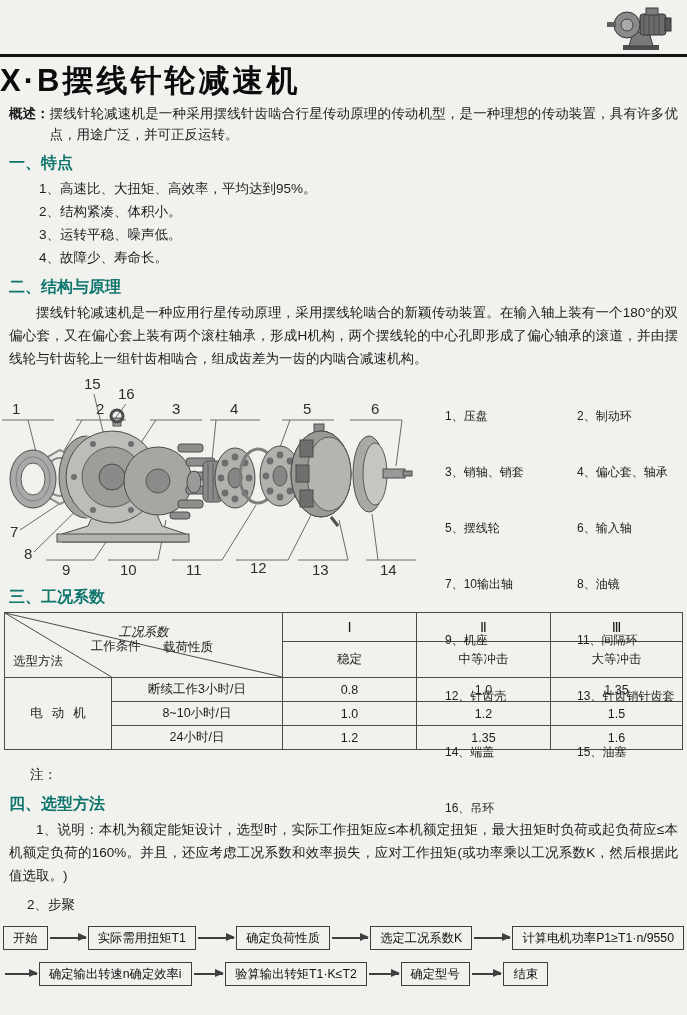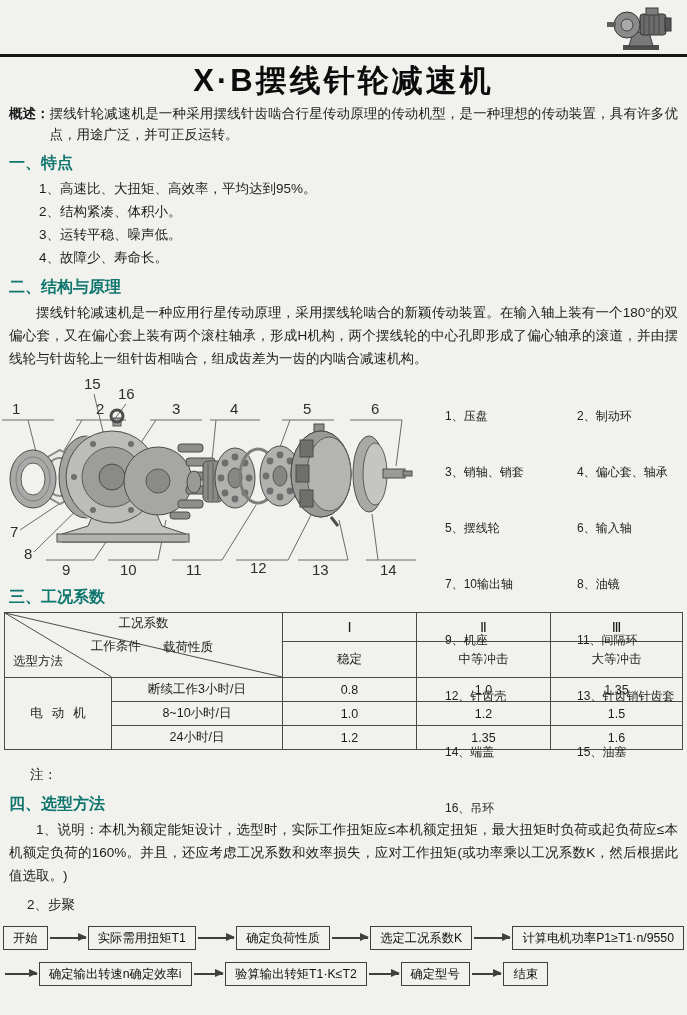--- a/index.html
+++ b/index.html
@@ -1,20 +1,20 @@
 <!DOCTYPE html>
 <html><head>
 <meta charset="utf-8">
 <style>
   html,body{margin:0;padding:0;background:#d8d8d6;}
   .page{width:687px;height:1015px;background:#f1f1ee;position:relative;overflow:hidden;
         font-family:"Liberation Sans","DejaVu Sans",sans-serif;color:#1c1c1c;margin:0 auto;}
   .photo{position:absolute;top:5px;right:10px;width:72px;height:48px;}
   .toprule{margin-top:54px;height:3px;background:#141414;}
-  .title{margin:3px 0 1px;text-align:center;font-size:31px;font-weight:bold;letter-spacing:3px;color:#0c0c0c;}
+  .title{margin:3px 0 1px;font-size:31px;font-weight:bold;letter-spacing:3px;color:#0c0c0c;}
   .content{padding:0 9px;}
   .overview{display:flex;font-size:13.5px;line-height:21px;text-align:justify;}
   .ov-label{font-weight:bold;white-space:nowrap;}
   .sec{font-size:16px;font-weight:bold;margin:8px 0 3px;color:#0f766e;}
   .feat-item{font-size:13.5px;line-height:23px;padding-left:30px;}
   .para{font-size:13.5px;line-height:23px;text-align:justify;margin:2px 0;}
   .indent{text-indent:2em;}
   
   .figure{position:relative;height:205px;margin-top:4px;}
   .expl{position:absolute;left:0;top:0;}
@@ -22,21 +22,21 @@
          row-gap:7px;column-gap:4px;font-size:12px;color:#222;gap:39px;}
   
   .ktable{border-collapse:collapse;margin:4px 4px 0;font-size:12.5px;table-layout:fixed;}
   .ktable td{border:1px solid #4a4a4a;text-align:center;padding:0;}
   .rom{height:29px;font-size:14px;}
   .loadrow{height:36px;}
   .brow{height:24px;}
   .corner{position:relative;}
   .corner svg{position:absolute;left:0;top:0;width:100%;height:100%;}
   .lb{position:absolute;font-size:12.5px;white-space:nowrap;}
-  .lb-coef{left:41%;top:2px;}
+  .lb-coef{left:41%;top:11px;font-style:italic;}
   .lb-load{left:57%;top:26px;}
   .lb-motor{left:8px;bottom:7px;}
   .lb-cond{left:31%;bottom:22px;}
   .mgroup{letter-spacing:9px;text-indent:9px;}
   
   .notes{display:flex;margin:13px 0 0 30px;font-size:13.5px;line-height:23px;}
   .notes .n-label{white-space:nowrap;}
   
   .steps-label{font-size:13.5px;margin:9px 0 7px 18px;}
   .flow{display:flex;align-items:center;margin:12px 3px 9px;}

